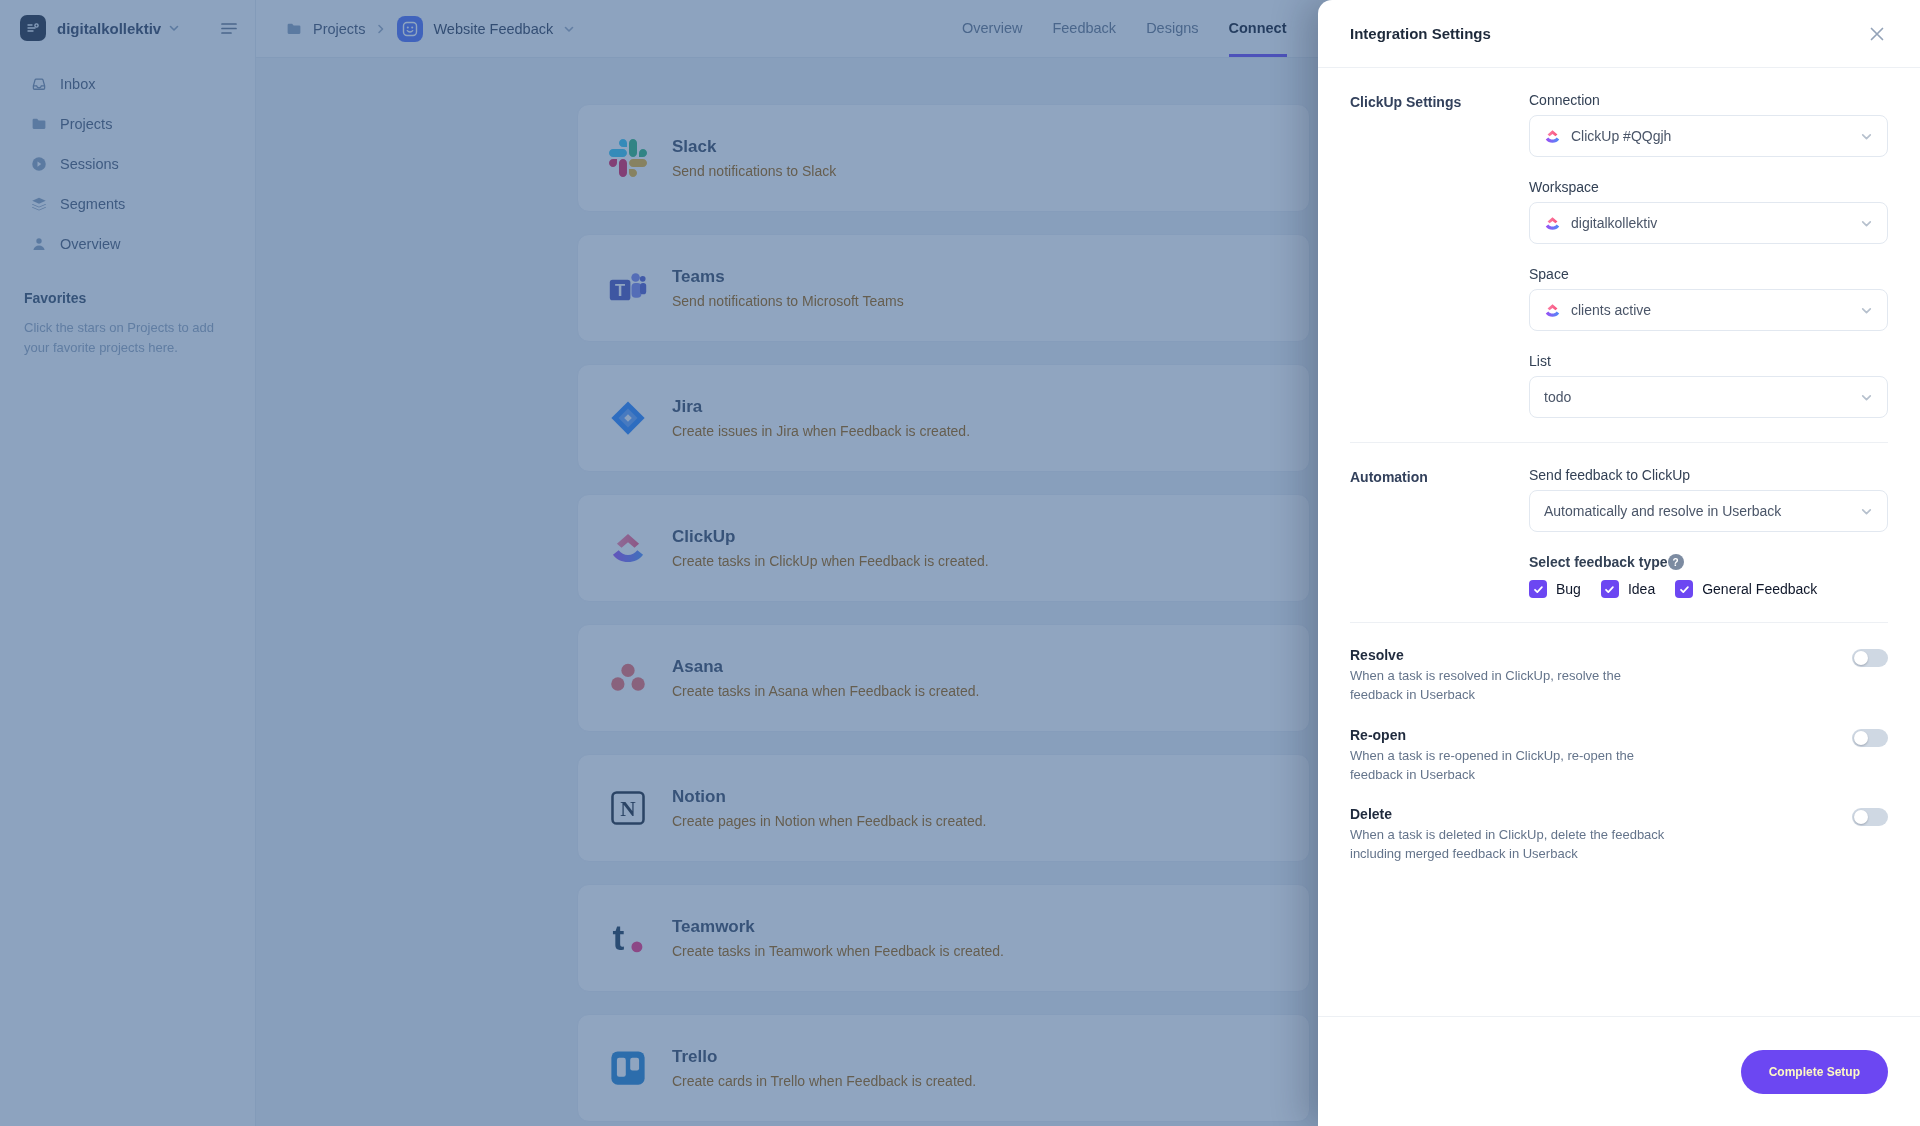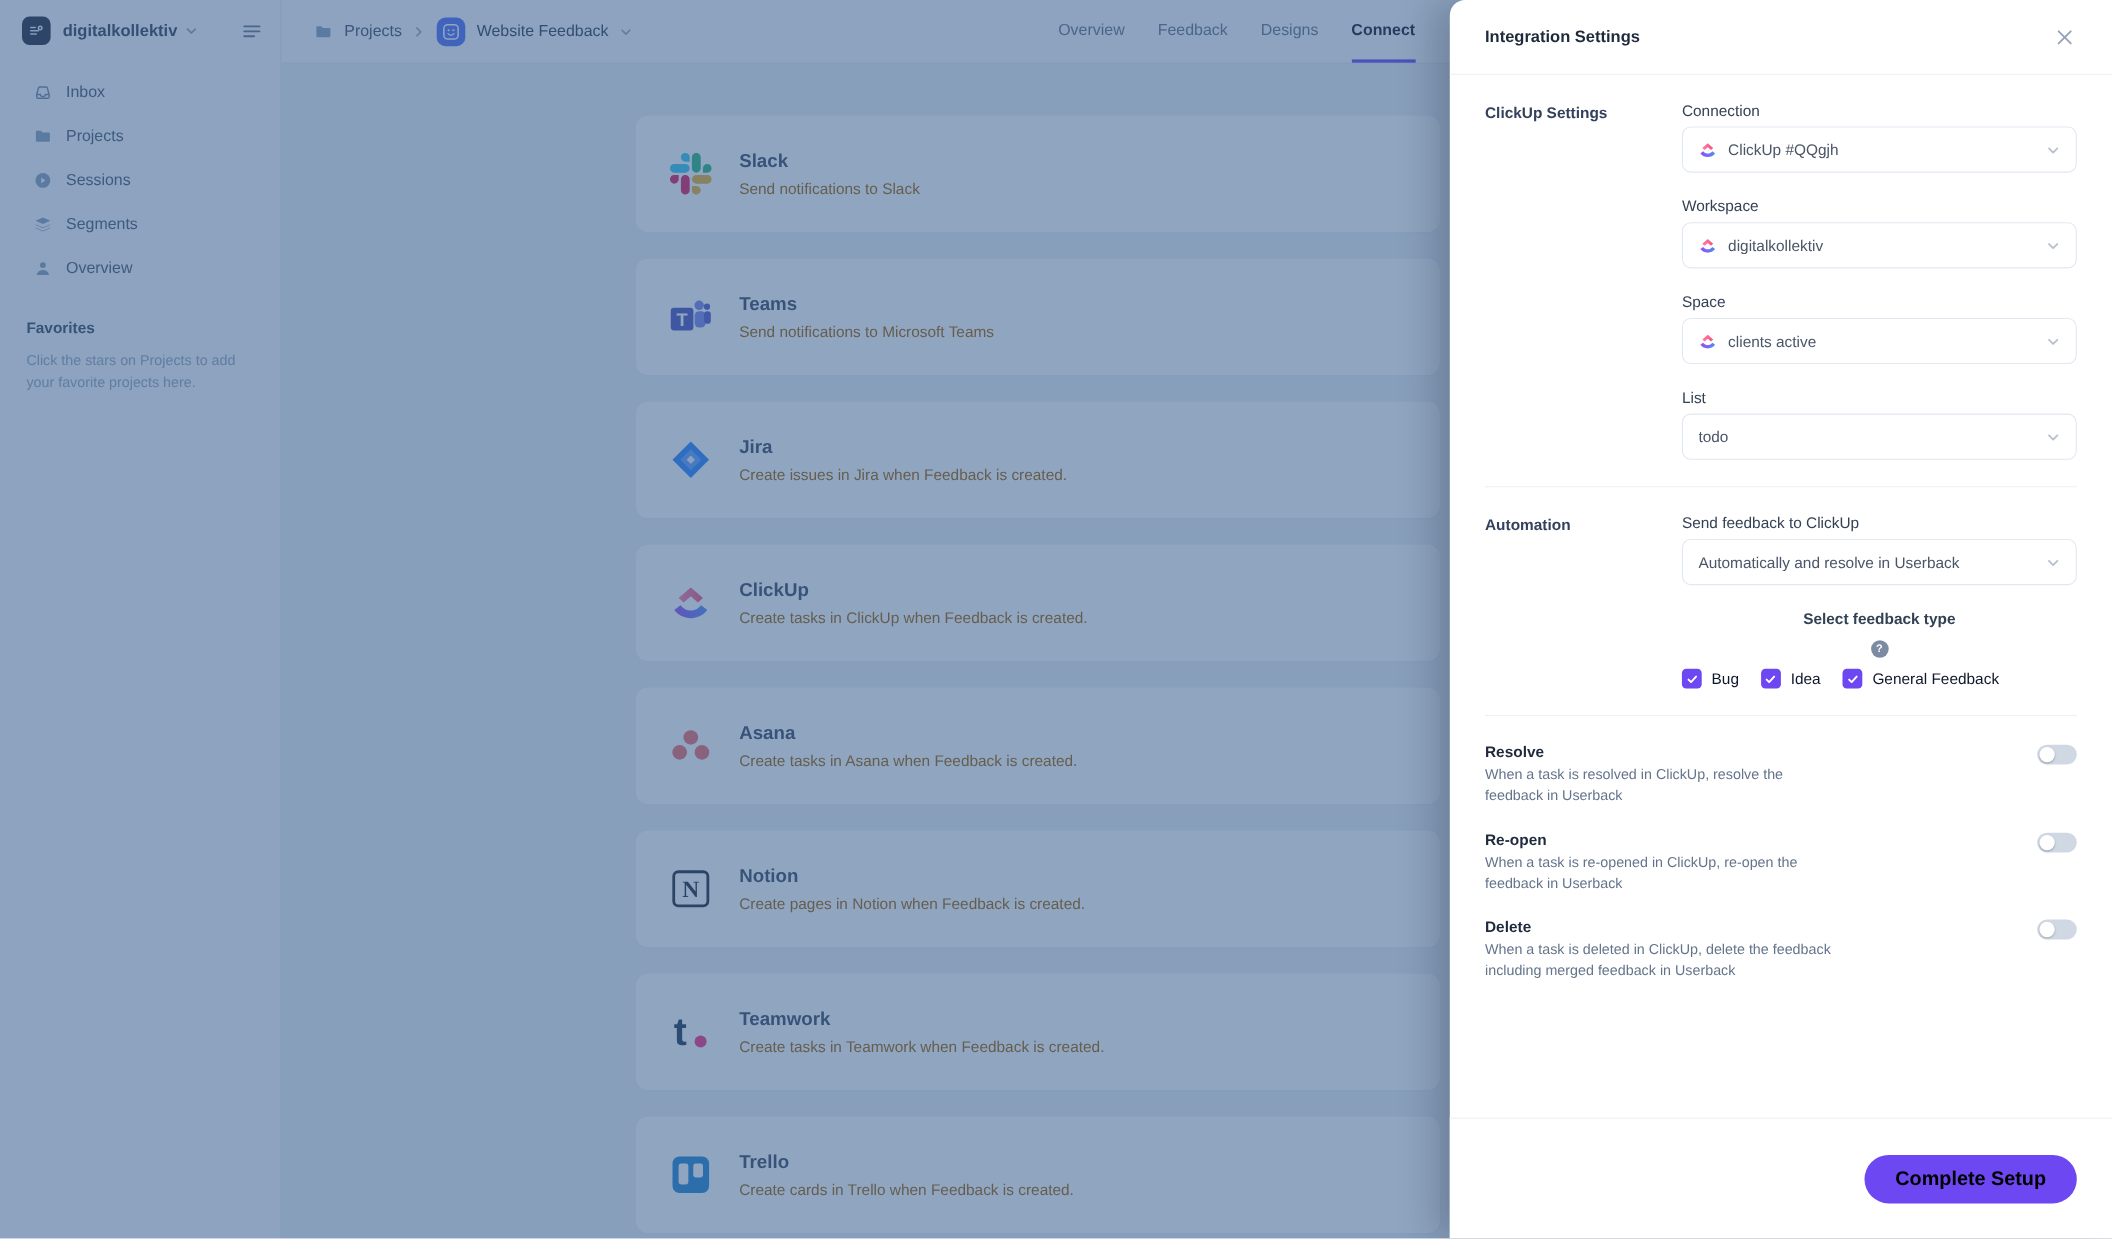--- a/index.html
+++ b/index.html
@@ -52,35 +52,35 @@
   .sec.last { border-bottom:none; }
   .sec-label { width:179px; flex:none; font-size:14px; font-weight:700; color:#33415c; padding-top:2px; }
   .sec-fields { flex:1; min-width:0; }
   .field { margin-bottom:22px; }
   .field.nomb { margin-bottom:0; }
   .field-label { font-size:14px; color:#334155; margin-bottom:7px; }
   .select { height:42px; border:1px solid #e2e8f0; border-radius:8px; display:flex; align-items:center; padding:0 14px; background:#fff; cursor:pointer; }
   .select .cu-ic { display:flex; margin-right:10px; flex:none; }
   .select .val { font-size:14px; color:#4a5568; flex:1; white-space:nowrap; overflow:hidden; }
   .select .chev { display:flex; flex:none; }
-  .type-label { display:flex; align-items:center; gap:12px; font-size:14px; font-weight:700; color:#334155; margin:22px 0 10px;flex-direction:column; }
+  .type-label { display:flex; align-items:center; gap:0; font-size:14px; font-weight:700; color:#334155; margin:22px 0 10px; }
   .help-dot { width:16px; height:16px; border-radius:50%; background:#7c8ba1; color:#fff; font-size:10px; font-weight:700; display:flex; align-items:center; justify-content:center; cursor:pointer; }
   .check-row { display:flex; align-items:center; gap:20px; }
   .check { display:flex; align-items:center; gap:9px; cursor:pointer; }
   .checkbox { width:18px; height:18px; border-radius:4px; background:#6c47f2; display:flex; align-items:center; justify-content:center; }
   .check-label { font-size:14px; color:#0f172a; }
   .toggle-row { display:flex; align-items:flex-start; margin-bottom:22px; }
   .toggle-row.nomb { margin-bottom:0; }
   .toggle-text { flex:1; padding-right:10px; min-width:0; }
   .toggle-title { font-size:14px; font-weight:700; color:#1f2a3d; margin-bottom:4px; }
   .toggle-desc { font-size:13px; color:#64748b; line-height:1.45; max-width:318px; }
   .toggle { width:36px; height:18px; border-radius:9px; background:#cfd8e3; position:relative; flex:none; margin-top:2px; cursor:pointer; }
   .toggle .knob { position:absolute; left:2px; top:2px; width:14px; height:14px; border-radius:50%; background:#fff; box-shadow:0 1px 2px rgba(15,23,42,.25); }
   .panel-footer { position:absolute; left:0; right:0; bottom:0; height:110px; border-top:1px solid #edf0f4; display:flex; align-items:center; justify-content:flex-end; padding:0 32px; background:#fff; }
-  .submit { height:44px; padding:0 28px; border-radius:22px; background:#6c47f2; color:#000000; font-size:18px; font-weight:700; border:none; cursor:pointer; }
+  .submit { height:44px; padding:0 28px; border-radius:22px; background:#6c47f2; color:#fef9c3; font-size:12px; font-weight:700; border:none; cursor:pointer; }
 </style>
 </head>
 <body>
 
 <svg width="0" height="0" style="position:absolute">
   <defs>
     <linearGradient id="cuTop" x1="0" y1="0" x2="1" y2="0">
       <stop offset="0" stop-color="#fa7fa5"></stop>
         <stop offset="1" stop-color="#f8537d"></stop>
     </linearGradient>

